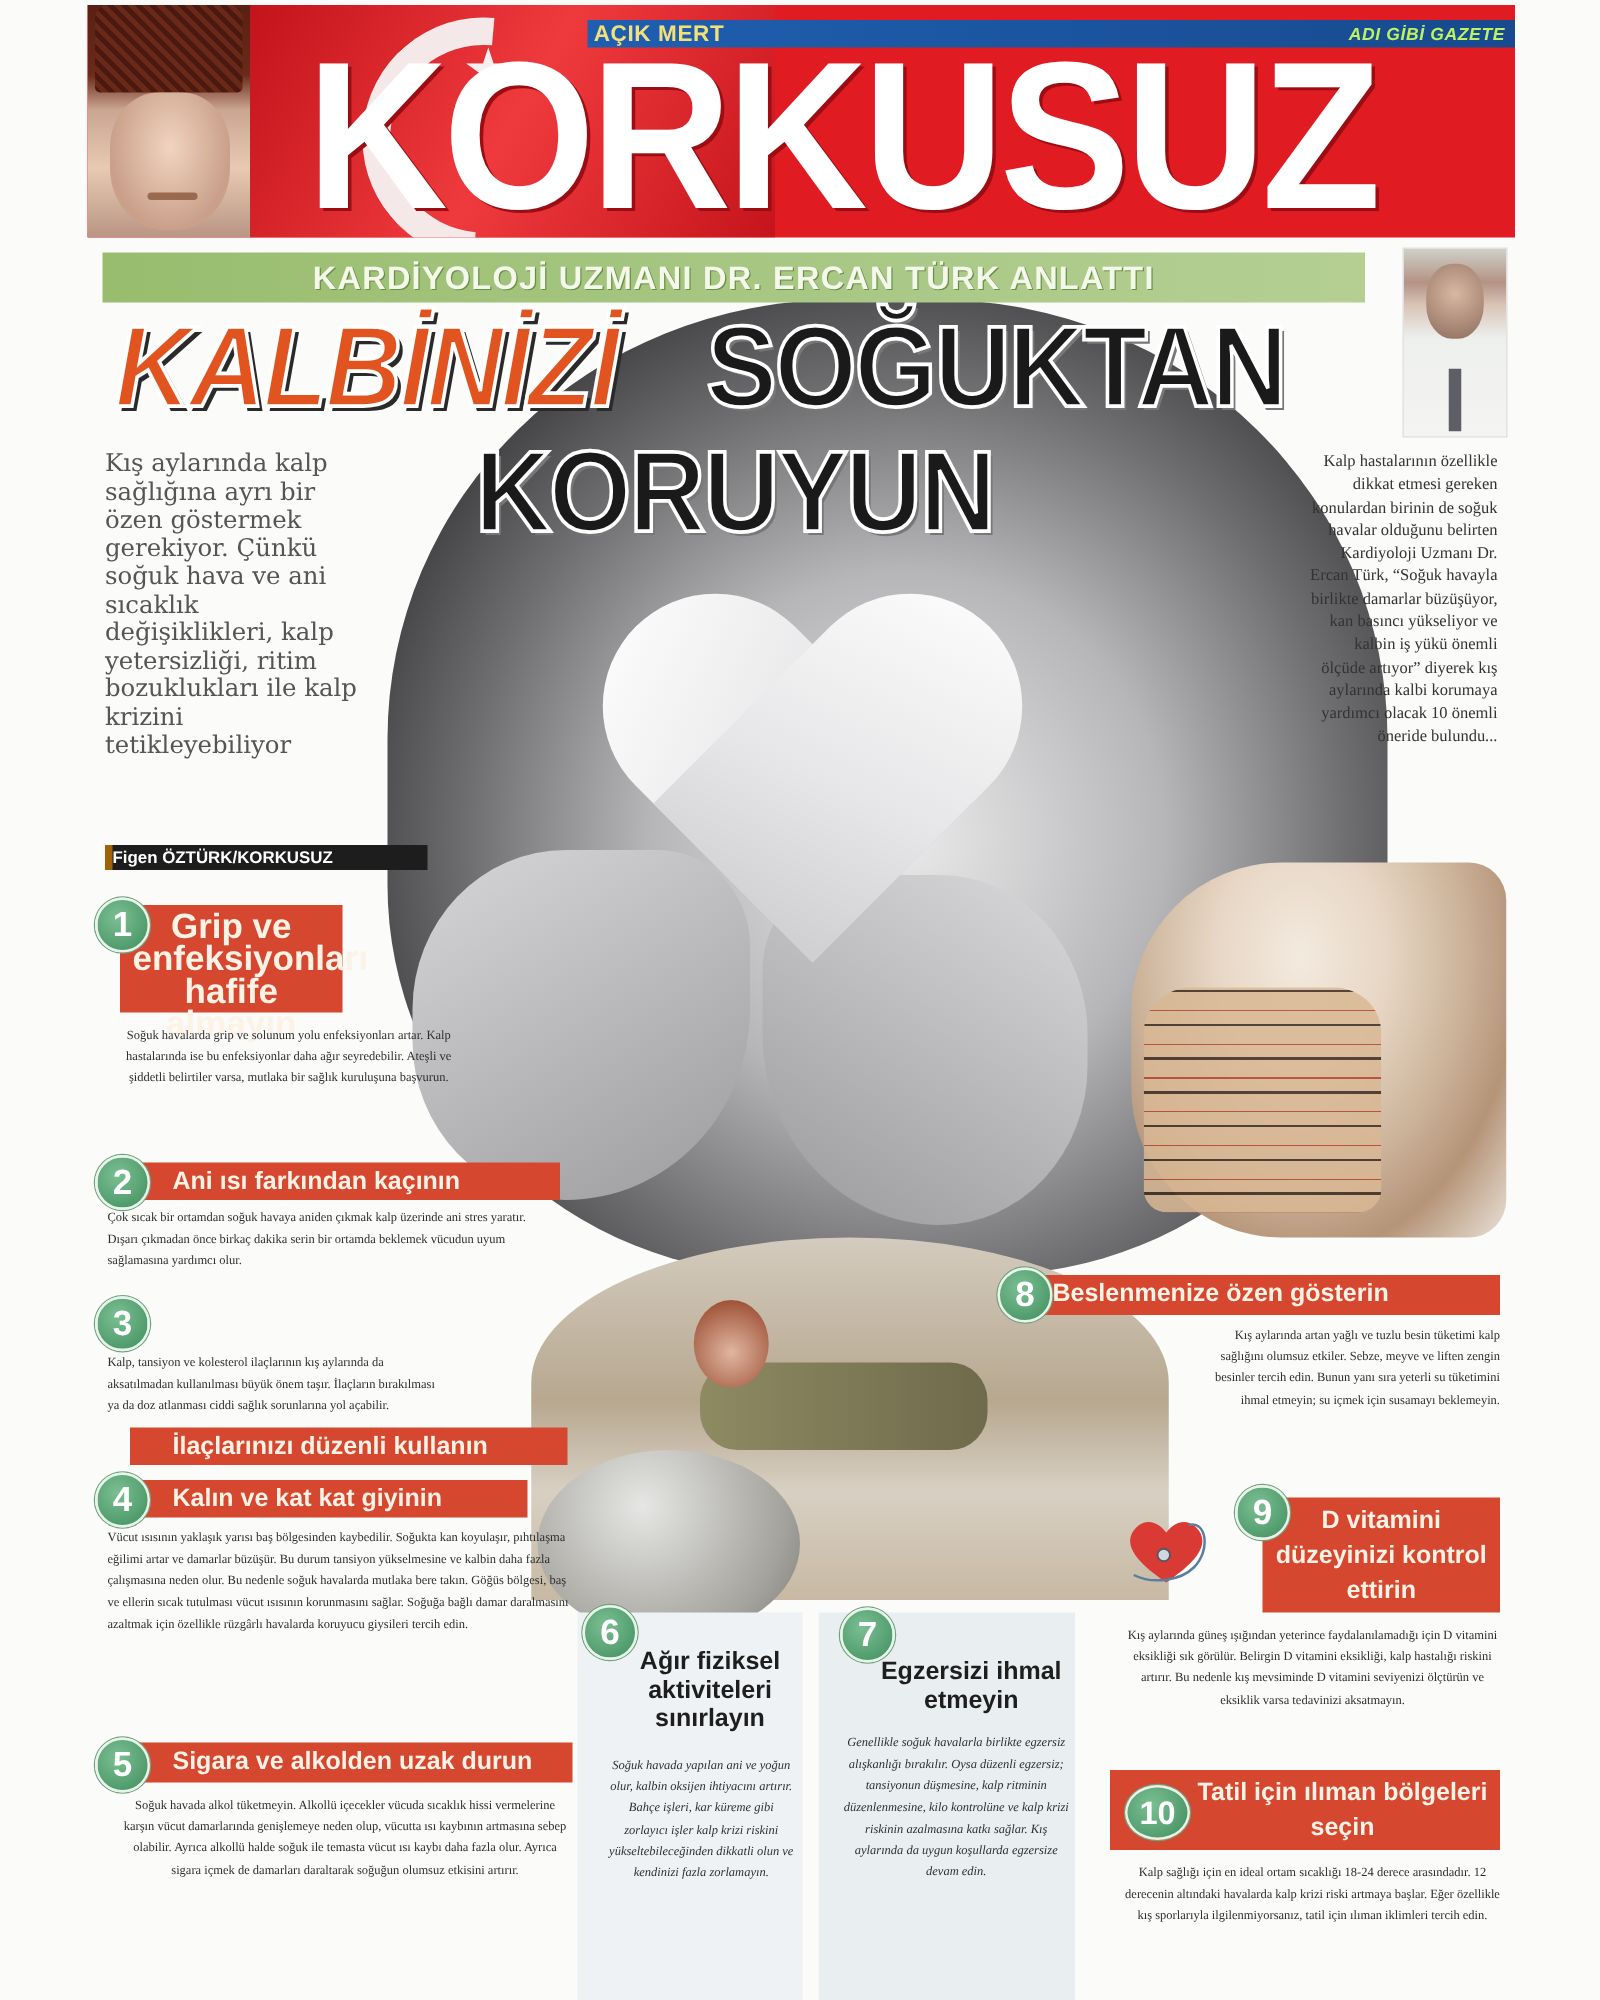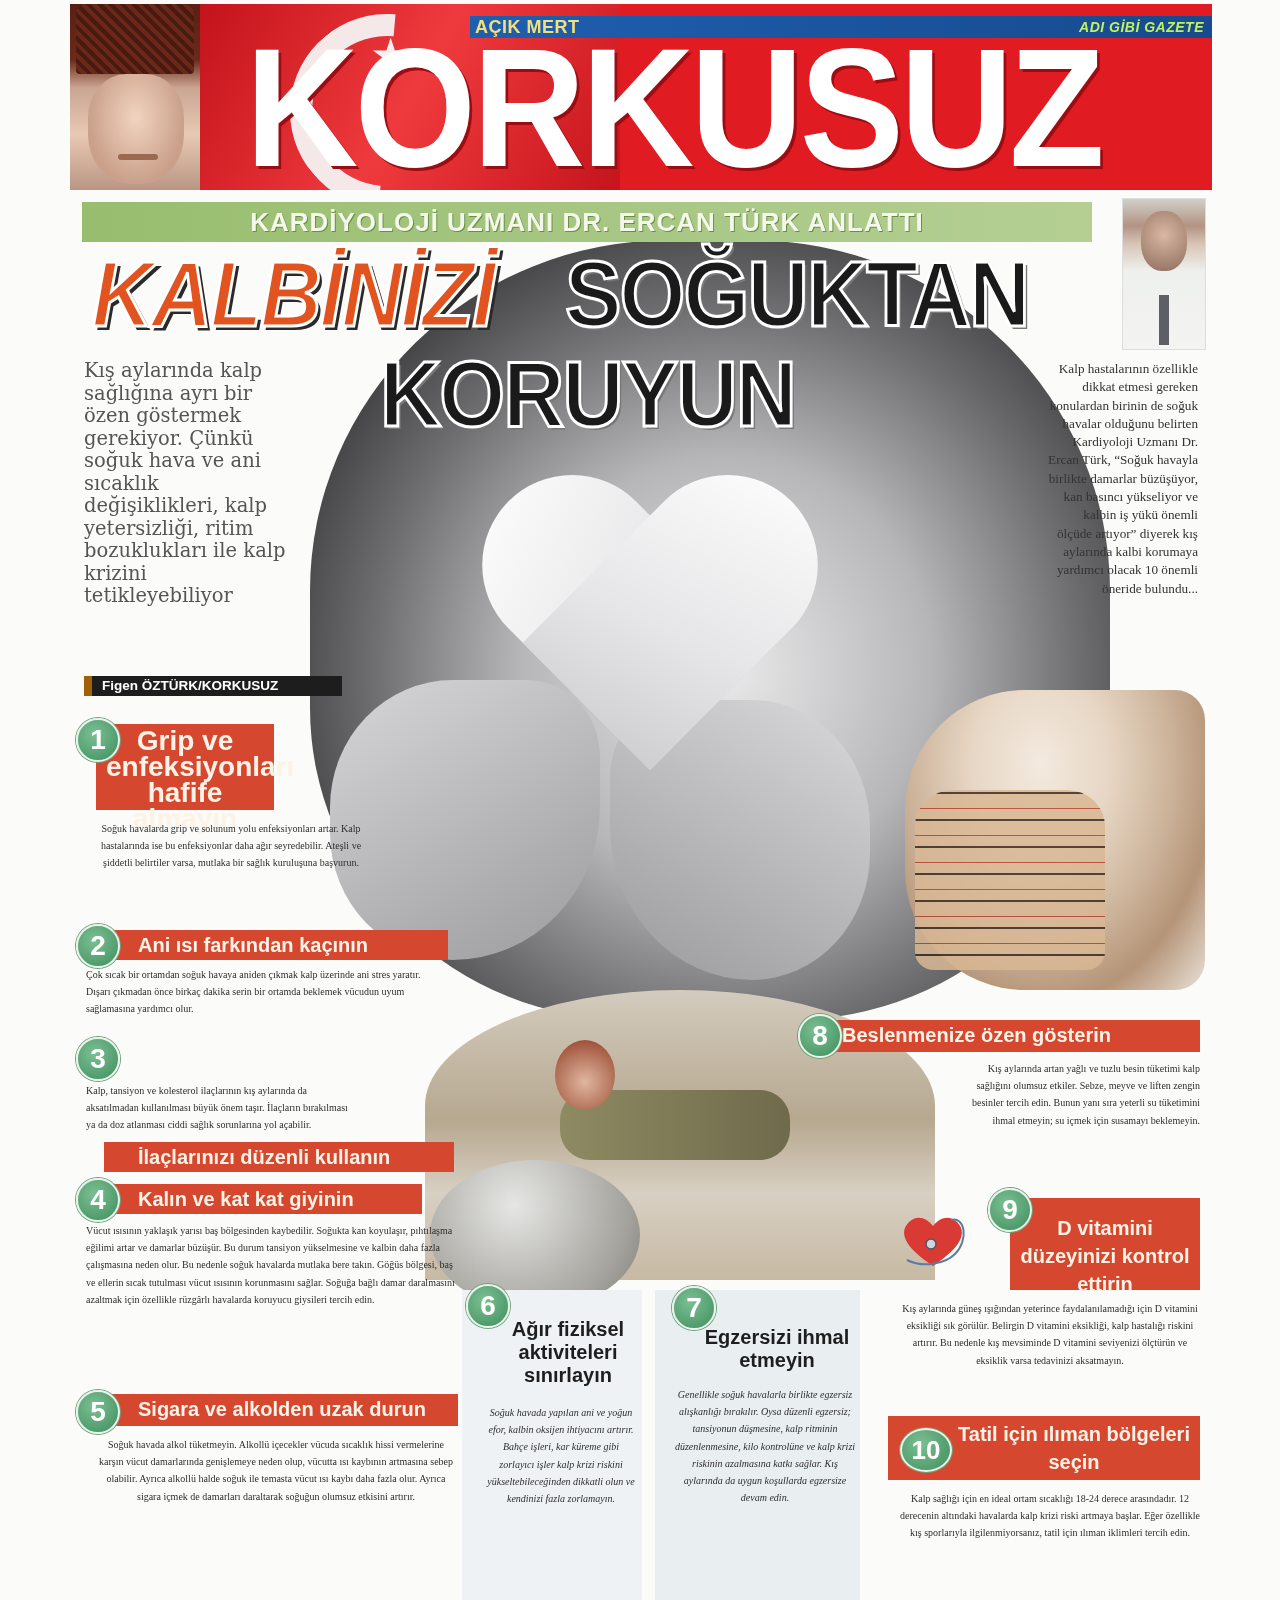--- a/index.html
+++ b/index.html
@@ -33,21 +33,21 @@
   .mitten-l { left:330px; top:680px; width:270px; height:280px; background:linear-gradient(150deg,#d6d6d8,#9c9c9e); border-radius:50% 30% 60% 50%; }
   .mitten-r { left:610px; top:700px; width:260px; height:280px; background:linear-gradient(210deg,#d9d9db,#9a9a9c); border-radius:30% 50% 50% 60%; }
 
   .headline1 { left:92px; top:246px; color:#e2541f; font-weight:900; font-style:italic; font-size:92px; line-height:96px; letter-spacing:-2px; -webkit-text-stroke:3px #fff; text-shadow:4px 4px 0 #2a2a2a; transform:scaleX(0.92); transform-origin:left; }
   .headline2 { left:565px; top:246px; color:#1a1a1a; font-weight:900; font-size:92px; line-height:96px; letter-spacing:-2px; -webkit-text-stroke:3px #fff; text-shadow:3px 3px 0 #777; transform:scaleX(0.92); transform-origin:left; }
   .headline3 { left:380px; top:346px; color:#1a1a1a; font-weight:900; font-size:92px; line-height:96px; letter-spacing:-2px; -webkit-text-stroke:3px #fff; text-shadow:3px 3px 0 #777; transform:scaleX(0.92); transform-origin:left; }
 
   .lede { left:84px; top:360px; width:210px; color:#555; font-family:"DejaVu Serif", serif; font-size:19.5px; line-height:22.5px; }
   .intro { left:1048px; top:360px; width:150px; color:#333; font-family:"Liberation Serif", serif; font-size:13.2px; line-height:18.3px; text-align:right; }
 
-  .byline { left:84px; top:676px; width:258px; height:20px; background:#1d1d1d; border-left:8px solid #a16207; color:#fff; font-weight:bold; font-size:13.5px; line-height:20px; padding-left:10px; box-sizing:border-box; }
+  .byline { left:84px; top:676px; width:258px; height:20px; background:#1d1d1d; border-left:6px solid #a16207; color:#fff; font-weight:bold; font-size:13.5px; line-height:20px; padding-left:0; box-sizing:border-box; }
 
   .badge { width:40px; height:40px; border-radius:50%; background:radial-gradient(circle at 40% 35%,#7bbf92,#3f8e5d); border:2px solid #e8f3e9; color:#fff; font-weight:900; font-size:28px; line-height:40px; text-align:center; box-shadow:0 0 0 1px #6da27c; }
   .tip-head { background:#d6472f; color:#fdf2e6; font-weight:900; font-size:20px; line-height:24px; padding:3px 10px; box-sizing:border-box; }
   .tip-body { color:#2e2e2e; font-family:"Liberation Serif", serif; font-size:10px; line-height:17.2px; }
 
   .old-man { left:905px; top:690px; width:300px; height:300px; background:radial-gradient(ellipse at 45% 25%,#f3eadf 0%,#e7d6c4 30%,#cdb59c 55%,#b59478 75%,#e9e2d8 100%); border-radius:40% 10% 10% 40%; }
   .blanket { left:915px; top:790px; width:190px; height:180px; background:repeating-linear-gradient(0deg,#d9b894 0 14px,#3a2a22 14px 16px,#d9b894 16px 26px,#b5402f 26px 27px), #d9b894; opacity:0.85; border-radius:20% 20% 10% 10%; }
   .gym { left:425px; top:990px; width:510px; height:290px; background:linear-gradient(180deg,#d3cbbe 0%,#b7a88f 45%,#d8d0c3 70%,#c7b9a3 100%); border-radius:50% 50% 0 0 / 40% 40% 0 0; }
   .ball { left:430px; top:1160px; width:210px; height:150px; border-radius:50%; background:radial-gradient(circle at 40% 30%,#e6e6e4,#a3a29c 70%,#7a7974); }
   .man-torso { left:560px; top:1090px; width:230px; height:70px; background:linear-gradient(90deg,#8e8a62,#6f6a4b); border-radius:30px; }
@@ -128,30 +128,30 @@
 <div class="abs badge" style="left:76px;top:1178px;">4</div>
 <div class="abs tip-body" style="left:86px;top:1222px;width:370px;">Vücut ısısının yaklaşık yarısı baş bölgesinden kaybedilir. Soğukta kan koyulaşır, pıhtılaşma eğilimi artar ve damarlar büzüşür. Bu durum tansiyon yükselmesine ve kalbin daha fazla çalışmasına neden olur. Bu nedenle soğuk havalarda mutlaka bere takın. Göğüs bölgesi, baş ve ellerin sıcak tutulması vücut ısısının korunmasını sağlar. Soğuğa bağlı damar daralmasını azaltmak için özellikle rüzgârlı havalarda koruyucu giysileri tercih edin.</div>
 
 <div class="abs tip-head" style="left:104px;top:1394px;width:354px;height:32px;padding-left:34px;">Sigara ve alkolden uzak durun</div>
 <div class="abs badge" style="left:76px;top:1390px;">5</div>
 <div class="abs tip-body" style="left:96px;top:1436px;width:360px;text-align:center;">Soğuk havada alkol tüketmeyin. Alkollü içecekler vücuda sıcaklık hissi vermelerine karşın vücut damarlarında genişlemeye neden olup, vücutta ısı kaybının artmasına sebep olabilir. Ayrıca alkollü halde soğuk ile temasta vücut ısı kaybı daha fazla olur. Ayrıca sigara içmek de damarları daraltarak soğuğun olumsuz etkisini artırır.</div>
 
 <div class="abs tip6-box"></div>
 <div class="abs badge" style="left:466px;top:1284px;">6</div>
 <div class="abs tip-title-dark" style="left:494px;top:1318px;width:148px;">Ağır fiziksel aktiviteleri sınırlayın</div>
-<div class="abs tip-body" style="left:486px;top:1404px;width:150px;text-align:center;font-style:italic;">Soğuk havada yapılan ani ve yoğun efor, kalbin oksijen ihtiyacını artırır. Bahçe işleri, kar küreme gibi zorlayıcı işler kalp krizi riskini yükseltebileceğinden dikkatli olun ve kendinizi fazla zorlamayın.</div>
+<div class="abs tip-body" style="left:486px;top:1404px;width:150px;text-align:center;font-style:italic;">Soğuk havada yapılan ani ve yoğun olur, kalbin oksijen ihtiyacını artırır. Bahçe işleri, kar küreme gibi zorlayıcı işler kalp krizi riskini yükseltebileceğinden dikkatli olun ve kendinizi fazla zorlamayın.</div>
 
 <div class="abs tip7-box"></div>
 <div class="abs badge" style="left:672px;top:1286px;">7</div>
 <div class="abs tip-title-dark" style="left:692px;top:1326px;width:170px;">Egzersizi ihmal etmeyin</div>
 <div class="abs tip-body" style="left:672px;top:1386px;width:186px;text-align:center;font-style:italic;">Genellikle soğuk havalarla birlikte egzersiz alışkanlığı bırakılır. Oysa düzenli egzersiz; tansiyonun düşmesine, kalp ritminin düzenlenmesine, kilo kontrolüne ve kalp krizi riskinin azalmasına katkı sağlar. Kış aylarında da uygun koşullarda egzersize devam edin.</div>
 
 <div class="abs tip-head" style="left:820px;top:1020px;width:380px;height:32px;padding-left:22px;">Beslenmenize özen gösterin</div>
 <div class="abs badge" style="left:798px;top:1014px;">8</div>
 <div class="abs tip-body" style="left:962px;top:1060px;width:238px;text-align:right;">Kış aylarında artan yağlı ve tuzlu besin tüketimi kalp sağlığını olumsuz etkiler. Sebze, meyve ve liften zengin besinler tercih edin. Bunun yanı sıra yeterli su tüketimini ihmal etmeyin; su içmek için susamayı beklemeyin.</div>
 
-<div class="abs tip-head" style="left:1010px;top:1198px;width:190px;height:92px;text-align:center;line-height:28px;padding-top:16px;">D vitamini düzeyinizi kontrol ettirin</div>
+<div class="abs tip-head" style="left:1010px;top:1198px;width:190px;height:92px;text-align:center;line-height:28px;padding-top:4px;">D vitamini düzeyinizi kontrol ettirin</div>
 <div class="abs badge" style="left:988px;top:1188px;">9</div>
 <div class="abs tip-body" style="left:900px;top:1300px;width:300px;text-align:center;">Kış aylarında güneş ışığından yeterince faydalanılamadığı için D vitamini eksikliği sık görülür. Belirgin D vitamini eksikliği, kalp hastalığı riskini artırır. Bu nedenle kış mevsiminde D vitamini seviyenizi ölçtürün ve eksiklik varsa tedavinizi aksatmayın.</div>
 
 <div class="abs tip-head" style="left:888px;top:1416px;width:312px;height:64px;text-align:center;line-height:28px;padding-left:70px;padding-top:4px;">Tatil için ılıman bölgeleri seçin</div>
 <div class="abs badge" style="left:900px;top:1428px;width:48px;height:40px;font-size:26px;">10</div>
 <div class="abs tip-body" style="left:900px;top:1490px;width:300px;text-align:center;">Kalp sağlığı için en ideal ortam sıcaklığı 18-24 derece arasındadır. 12 derecenin altındaki havalarda kalp krizi riski artmaya başlar. Eğer özellikle kış sporlarıyla ilgilenmiyorsanız, tatil için ılıman iklimleri tercih edin.</div>
 
 </body></html>

